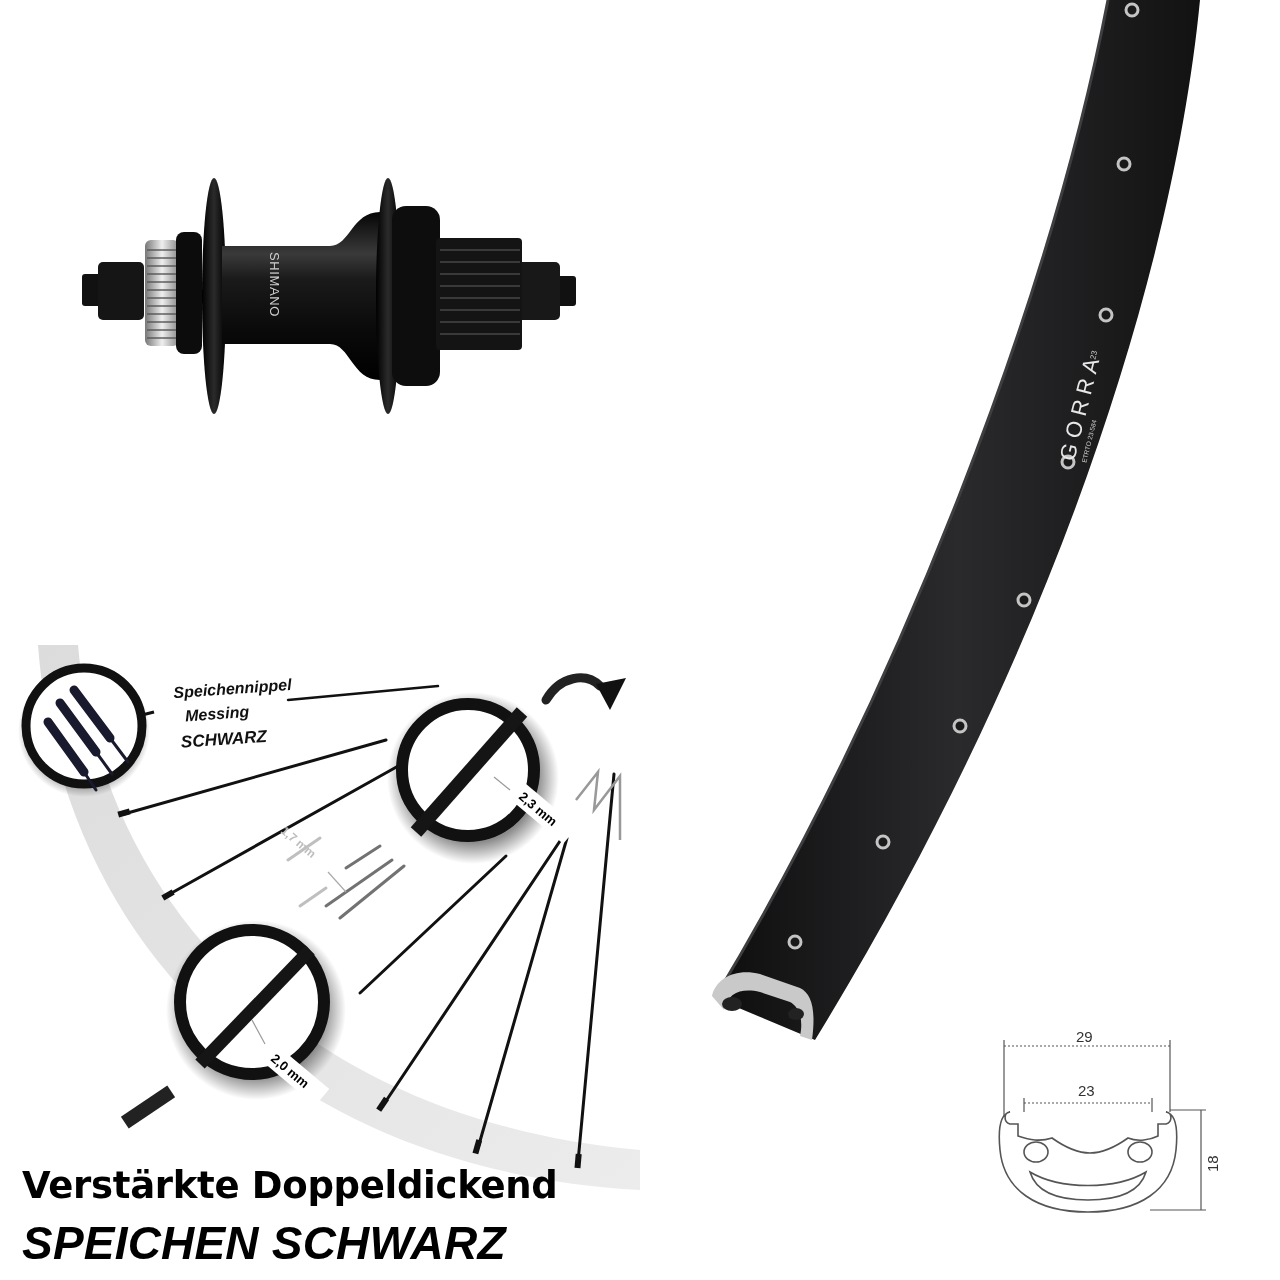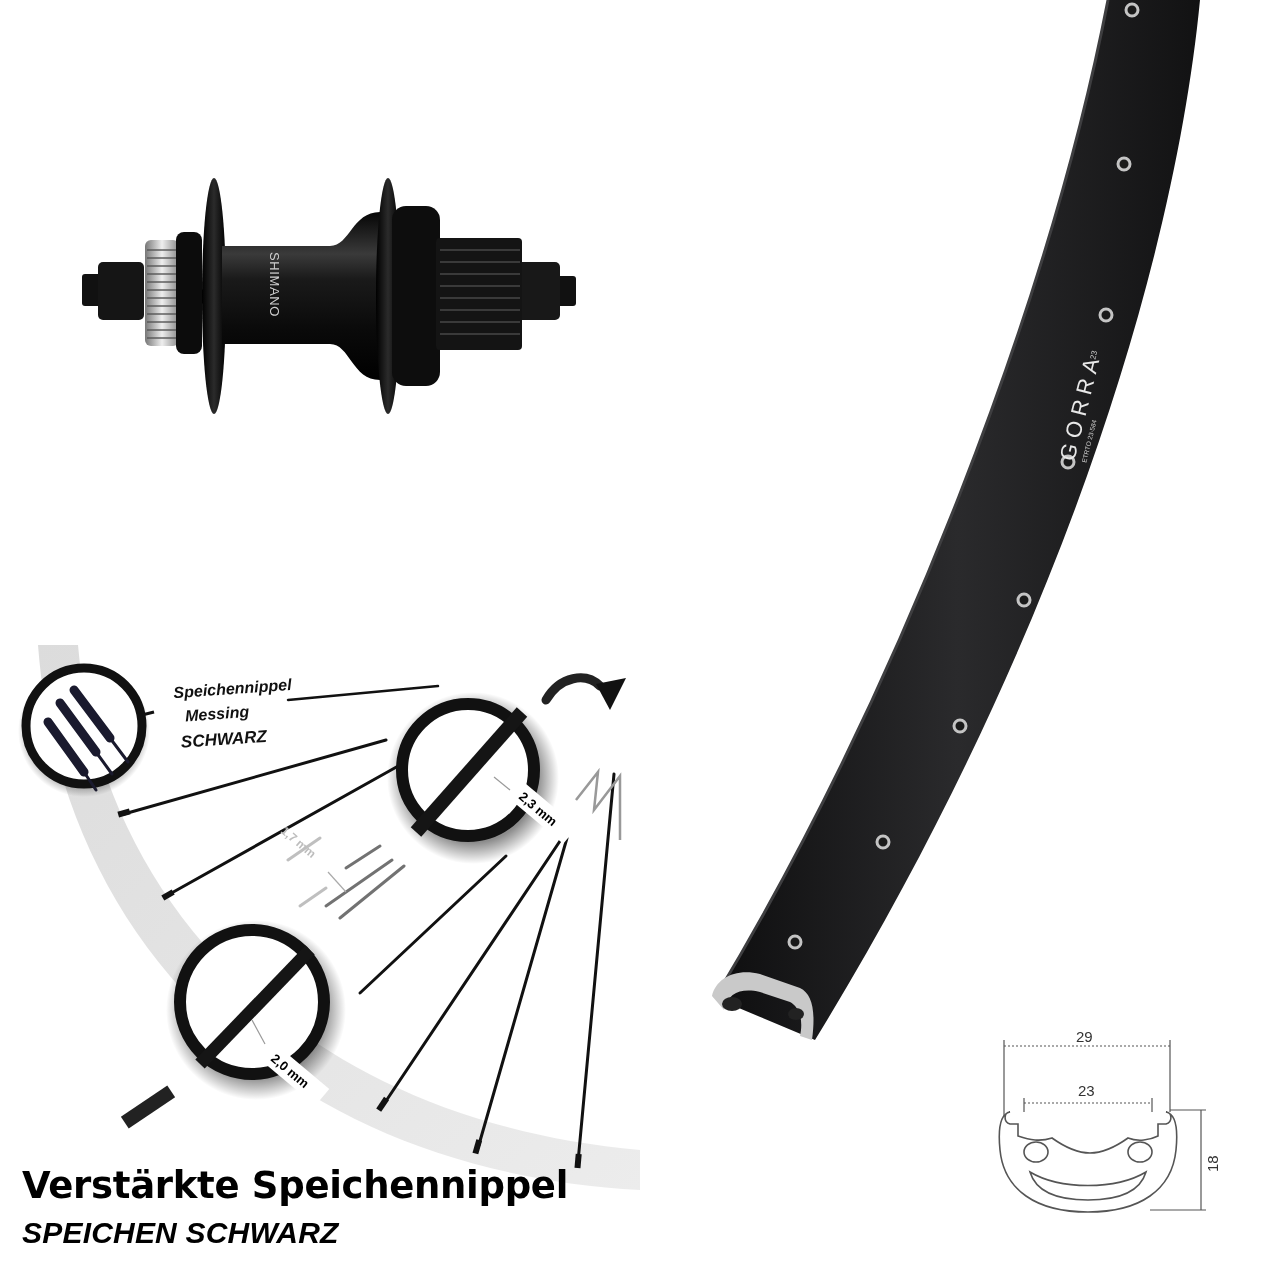--- a/index.html
+++ b/index.html
@@ -1,21 +1,21 @@
 <!DOCTYPE html>
 <html><head>
   <meta charset="utf-8">
   <style>
     html, body { margin: 0; padding: 0; background: #ffffff; }
     body { width: 1280px; height: 1280px; position: relative; overflow: hidden; font-family: "DejaVu Sans", sans-serif; }
     .layer { position: absolute; left: 0; top: 0; width: 1280px; height: 1280px; }
     svg text { font-family: "Liberation Sans", sans-serif; }
     .caption { position: absolute; left: 22px; color: #000; white-space: nowrap; }
     .caption-1 { top: 1164px; font-family: "DejaVu Sans", sans-serif; font-size: 37px; font-weight: 600; letter-spacing: -0.3px; }
-    .caption-2 { top: 1216px; font-family: "Liberation Sans", sans-serif; font-size: 30px; font-weight: 700; font-style: italic; letter-spacing: 0.2px; }
+    .caption-2 { top: 1216px; font-family: "Liberation Sans", sans-serif; font-size: 46px; font-weight: 700; font-style: italic; letter-spacing: 0.2px; }
   </style>
 </head>
 <body>
 
 <svg class="layer" viewBox="0 0 1280 1280">
   <defs>
     <linearGradient id="hubBody" x1="0" y1="0" x2="0" y2="1">
       <stop offset="0" stop-color="#050505"></stop>
       <stop offset="0.25" stop-color="#3a3a3a"></stop>
       <stop offset="0.4" stop-color="#1a1a1a"></stop>
@@ -221,14 +221,14 @@
   </g>
   <line x1="328" y1="872" x2="346" y2="892" stroke="#aaa" stroke-width="1.2"></line>
 
   <g transform="rotate(-4 176 700)">
     <text x="174" y="698" font-size="16" font-weight="700" font-style="italic" fill="#111">Speichennippel</text>
     <text x="184" y="722" font-size="16" font-weight="700" font-style="italic" fill="#111">Messing</text>
     <text x="178" y="748" font-size="17" font-weight="700" font-style="italic" fill="#111">SCHWARZ</text>
   </g>
 </svg>
 
-<div class="caption caption-1">Verstärkte Speichennippel</div>
+<div class="caption caption-1">Verstärkte Doppeldickend</div>
 <div class="caption caption-2">SPEICHEN SCHWARZ</div>
 
 </body></html>

